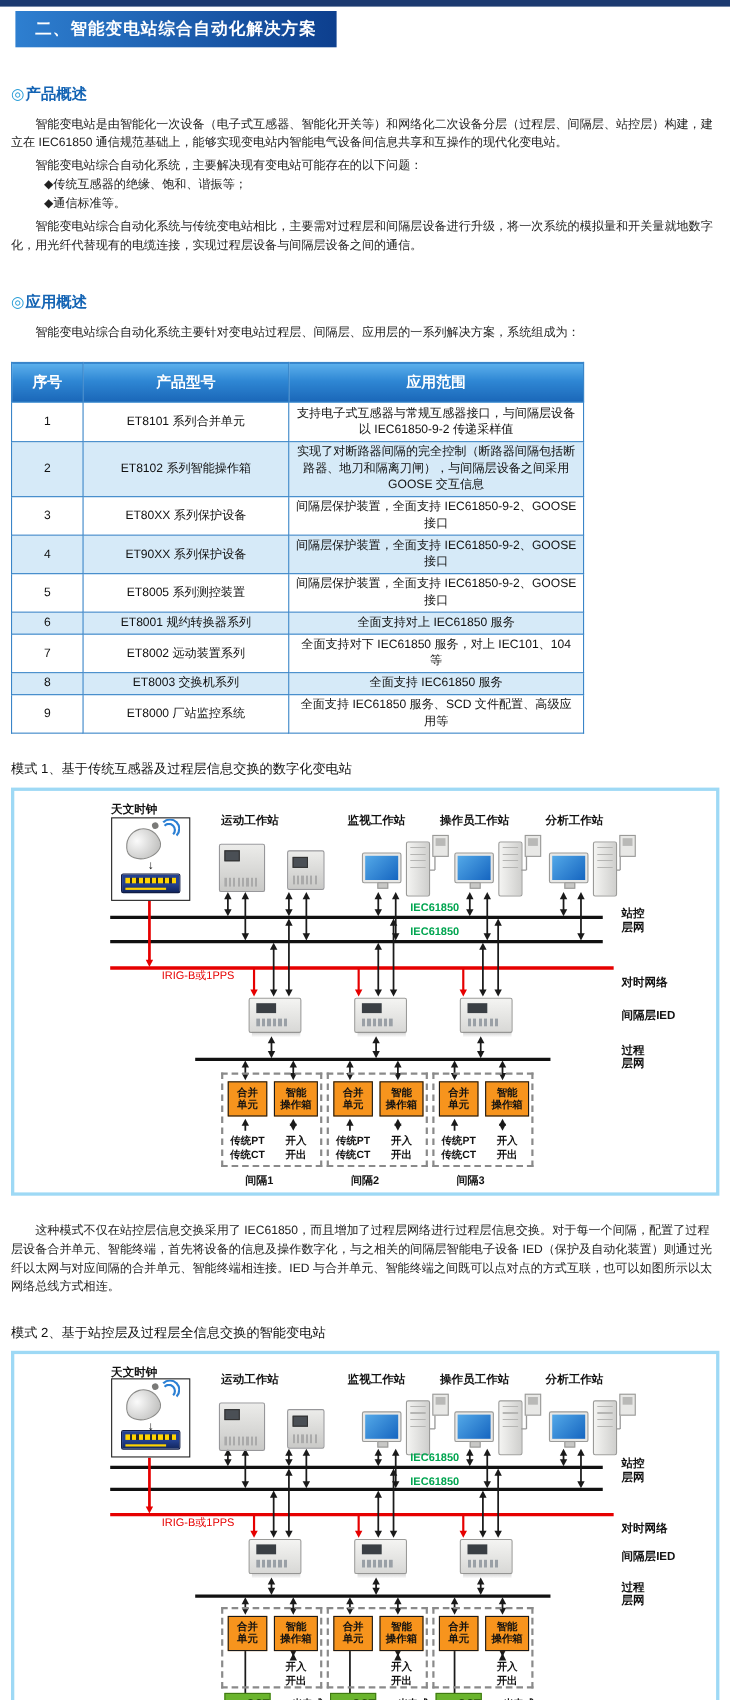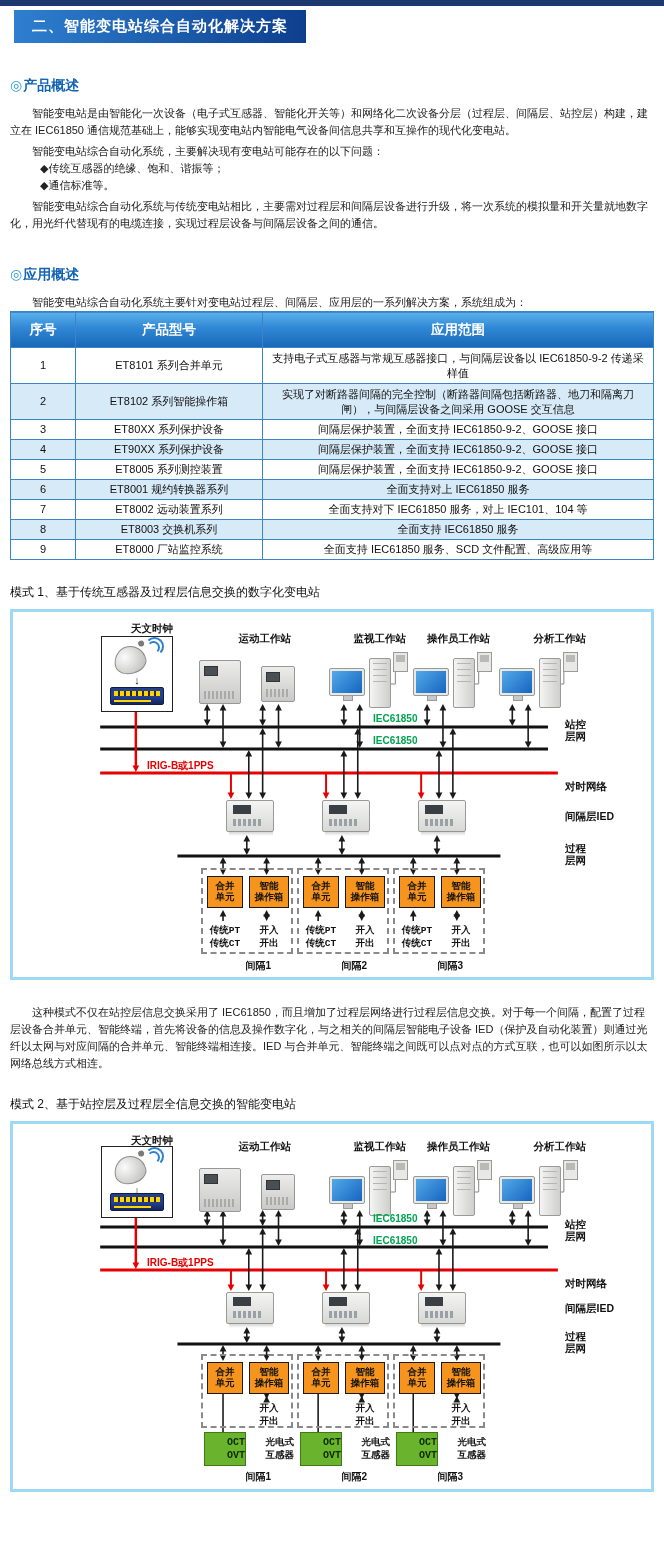--- a/index.html
+++ b/index.html
@@ -4,37 +4,37 @@
 <style>
   html,body{margin:0;padding:0;}
   body{width:664px;background:#fff;font-family:"Liberation Sans","DejaVu Sans",sans-serif;color:#222;}
   .page{width:664px;min-height:1545px;position:relative;}
   .topstrip{height:6px;background:#1c3a70;width:664px;}
   .titlebox{display:inline-block;margin:4px 0 0 14px;padding:7px 18px;background:linear-gradient(90deg,#2e7fd0,#0d3f8e);color:#fff;font-size:15px;font-weight:bold;letter-spacing:1px;}
   .secheading{margin:34px 10px 10px 10px;font-size:14px;font-weight:bold;color:#1464b4;}
   .secheading .mark{color:#2d9fd8;font-size:14px;margin-right:1px;}
   .para{margin:4px 10px 0 10px;font-size:11px;line-height:17px;text-indent:2em;color:#222;}
   .bullet{margin:0 10px 0 10px;padding-left:30px;font-size:11px;line-height:17px;color:#222;}
-  table.apptable{border-collapse:collapse;margin:0 10px 0 10px;width:644px;table-layout:fixed;}
+  table.apptable{border-collapse:collapse;margin:18px 10px 0 10px;width:521px;table-layout:fixed;}
   table.apptable td,table.apptable th{border:1px solid #3a85c8;text-align:center;vertical-align:middle;padding:2px 6px;box-sizing:border-box;}
   table.apptable th{background:linear-gradient(180deg,#5cb0ec 0%,#2f87d4 45%,#1a67b8 100%);color:#fff;font-size:13.5px;font-weight:bold;height:36px;}
   table.apptable td{font-size:11px;line-height:15px;color:#111;}
   tr.alt td{background:#d6eaf8;}
   tr.tall td{height:36px;}
   tr.short td{height:20px;}
   .col-no{width:65px;}
   .col-model{width:187px;}
   .modetitle{margin:24px 10px 8px 10px;font-size:12px;font-weight:normal;color:#111;}
   .diagram{position:relative;width:644px;height:371px;border:3px solid #9ed9f5;background:#fff;margin:0 10px;box-sizing:border-box;}
   .diagram svg{position:absolute;left:0;top:0;width:100%;height:100%;}
-  .dlabel{position:absolute;font-weight:bold;font-size:10.5px;color:#111;text-align:right;}
+  .dlabel{position:absolute;font-weight:bold;font-size:10.5px;color:#111;text-align:left;}
   .rlabel{position:absolute;font-weight:bold;font-size:10.5px;color:#111;line-height:12px;}
   .rlabel span{display:block;}
   .ieclabel{position:absolute;color:#00a550;font-weight:bold;font-size:10px;line-height:12px;}
-  .iriglabel{position:absolute;color:#e60000;font-weight:bold;font-size:10px;line-height:12px;}
+  .iriglabel{position:absolute;color:#e60000;font-weight:normal;font-size:10px;line-height:12px;margin-top:15px;}
   .clockbox{position:absolute;border:1.5px solid #222;background:#fff;box-sizing:border-box;}
   .dish{position:absolute;left:12px;top:9px;width:30px;height:26px;background:radial-gradient(circle at 35% 35%,#fbfbfb,#b5b5b3);border:1px solid #8a8a88;border-radius:50%/60% 60% 40% 40%;transform:rotate(-15deg);}
   .dish::after{content:'';position:absolute;right:-3px;top:-3px;width:6px;height:6px;background:#7a7a78;border-radius:50%;}
   .wave{position:absolute;border:2px solid #2a7fd4;border-radius:50%;border-left-color:transparent;border-bottom-color:transparent;}
   .w1{right:12px;top:4px;width:9px;height:9px;}
   .w2{right:8px;top:0;width:15px;height:15px;}
   .downch{position:absolute;left:0;right:0;top:38px;text-align:center;font-size:11px;line-height:11px;color:#111;}
   .tserver{position:absolute;left:8px;bottom:6px;right:8px;height:16px;background:linear-gradient(180deg,#23408f 55%,#12265e);border:1px solid #101c44;border-radius:2px;}
   .tserver::before{content:'';position:absolute;left:3px;right:3px;top:3px;height:5px;background:repeating-linear-gradient(90deg,#ffd400 0 4px,#2a2a2a 4px 6px);}
   .tserver::after{content:'';position:absolute;left:3px;right:12px;bottom:2px;height:2px;background:#ffd400;}
@@ -47,21 +47,21 @@
   .tower{position:absolute;background:linear-gradient(90deg,#f4f4f2,#cfcfcd);border:1px solid #9a9a98;border-radius:2px;}
   .tower::before{content:'';position:absolute;left:3px;right:3px;top:4px;height:22px;background:repeating-linear-gradient(180deg,#b5b5b3 0 1px,transparent 1px 6px);}
   .walldev{position:absolute;background:#e8e8e6;border:1px solid #9a9a98;}
   .walldev::before{content:'';position:absolute;left:2px;top:2px;right:2px;height:7px;background:#b9b9b7;}
   .ied{position:absolute;background:linear-gradient(180deg,#f4f4f2,#d8d8d6);border:1px solid #9a9a98;border-radius:2px;}
   .ied .scr{position:absolute;left:6px;top:4px;width:18px;height:9px;background:#3a3f44;}
   .ied .kb{position:absolute;left:6px;bottom:5px;width:28px;height:7px;background:repeating-linear-gradient(90deg,#9aa0a6 0 3px,transparent 3px 5px);}
   .ied::after{content:'';position:absolute;left:2px;top:100%;width:96%;height:5px;background:linear-gradient(180deg,rgba(140,140,140,.45),rgba(140,140,140,0));}
   .bay{position:absolute;border:2px dashed #8a8a8a;box-sizing:border-box;}
   .obox{position:absolute;background:#f7941d;border:1.5px solid #1a1a1a;color:#111;font-weight:bold;font-size:9.5px;line-height:11.5px;display:flex;flex-direction:column;align-items:center;justify-content:center;text-align:center;box-sizing:border-box;}
-  .obox span,.gbox span,.subtext span{display:block;font-family:Liberation Mono, monospace;}
+  .obox span,.gbox span,.subtext span{display:block;}
   .gbox{position:absolute;background:#6ab42d;border:1px solid #3f7a12;color:#0d2b00;font-weight:bold;font-size:10px;line-height:13px;display:flex;flex-direction:column;align-items:flex-end;justify-content:center;text-align:center;box-sizing:border-box;}
   .subtext{position:absolute;font-weight:bold;font-size:9.5px;line-height:13px;text-align:center;color:#111;}
   .subtext.leftal{text-align:right;}
 </style>
 </head>
 <body>
 
 <div class="page">
   <div class="topstrip"></div>
   <div class="titlebox">二、智能变电站综合自动化解决方案</div>

